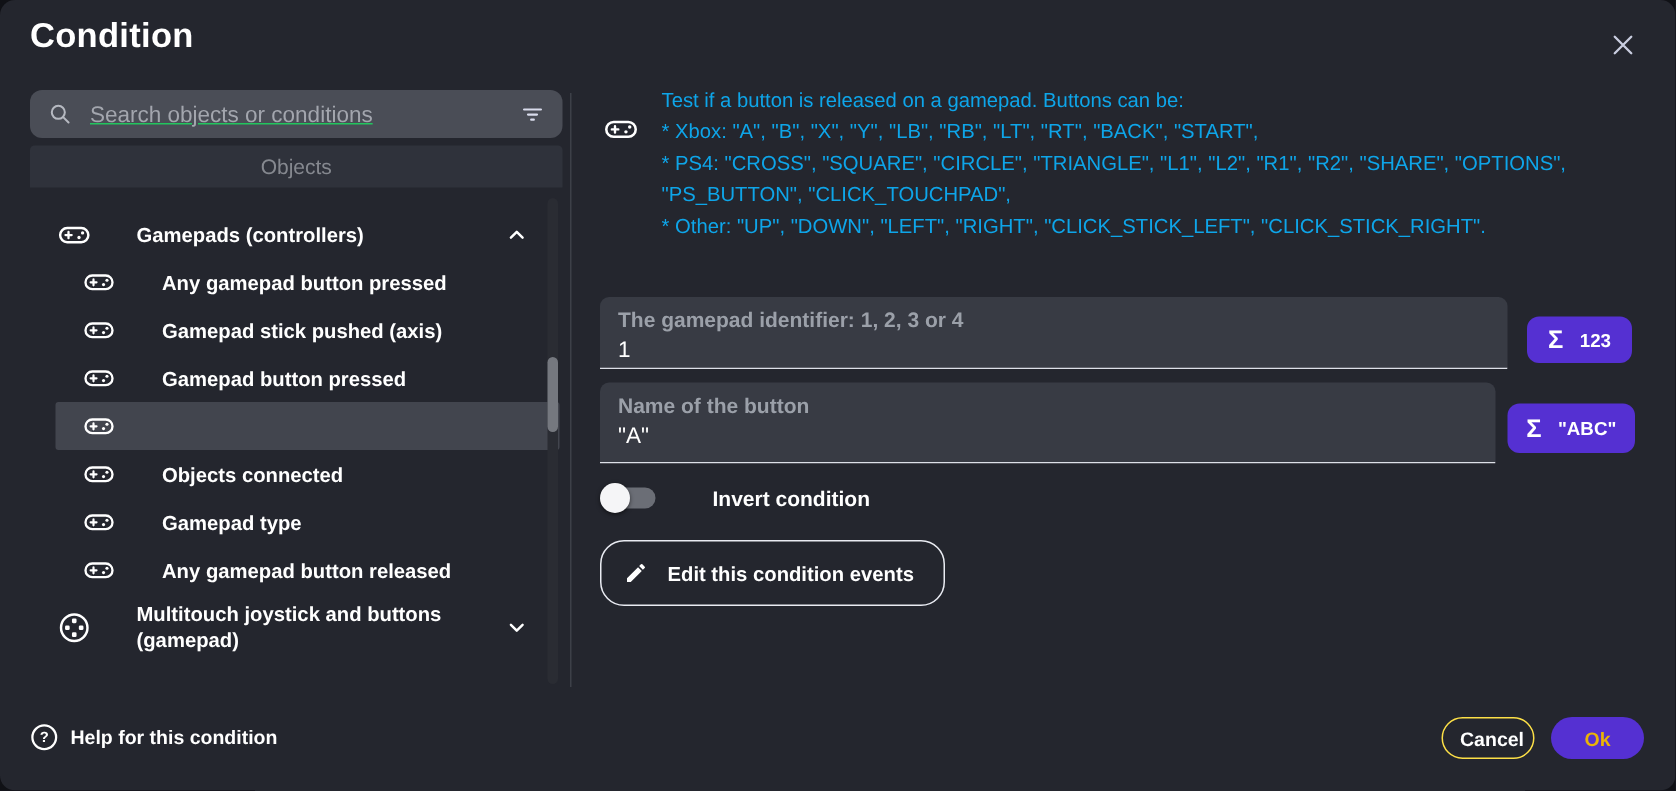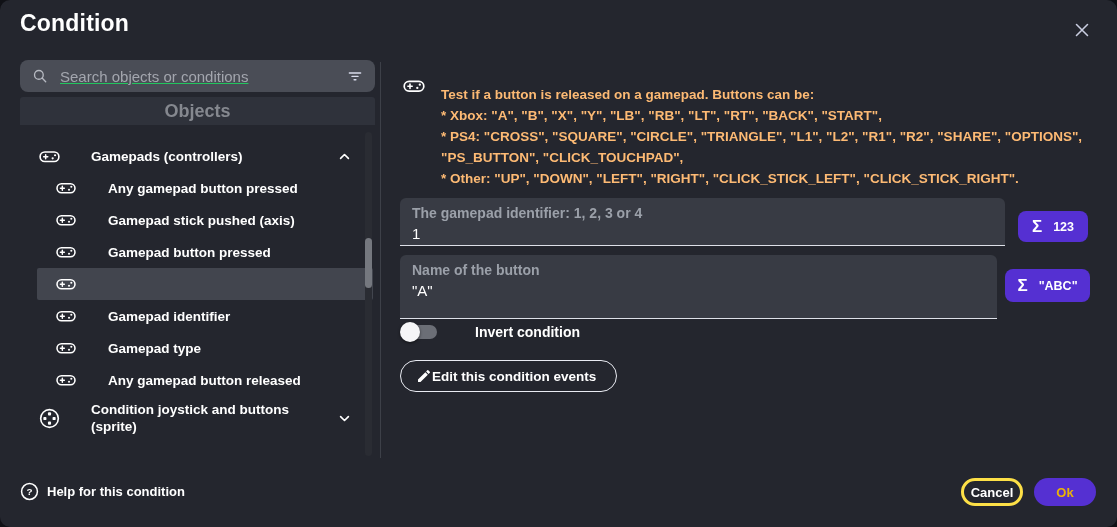--- a/index.html
+++ b/index.html
@@ -23,21 +23,21 @@
     background:#4a4d56; border-radius:8px; display:flex; align-items:center; padding:0 11px; gap:9px; }
   .search-bar input { flex:1; min-width:0; background:transparent; border:none; outline:none;
     color:#22c55e; font-size:15px; font-family:inherit;text-decoration:underline; }
   .search-bar input::placeholder { color:#a3a6ae; }
   .search-glyph { width:18px; height:18px; color:#b6b9c1; flex:none; }
   .filter-glyph { width:18px; height:18px; color:#d9dcec; flex:none; cursor:pointer; }
 
   .tabs { position:absolute; left:20px; top:97px; width:355px; height:28px;
     background:#2f323b; display:flex; border-radius:3px 3px 0 0; }
   .tab { flex:1; display:flex; align-items:center; justify-content:center;
-    font-size:18px; font-weight:700; color:#85888f; position:relative; cursor:pointer; }
+    font-size:14px; font-weight:400; color:#85888f; position:relative; cursor:pointer; }
   .tab.active { color:#fff; }
   .tab.active::after { content:""; position:absolute; left:0; right:0; bottom:-2px; height:2px;
     background:var(--tab-underline,#d6ccf2); }
 
   .conditions-list { position:absolute; left:0; top:130px; width:380px; height:328px; padding-top:10px; overflow:hidden; }
   .list-row { display:flex; align-items:center; margin-left:37px; width:336px; min-height:32px; cursor:pointer; }
   .list-row.selected { background:#42454e; border-radius:2px; }
   .row-icon { flex:none; color:#fff; }
   .list-row.group .row-icon { width:23px; height:23px; margin-left:1px; margin-right:30px; }
   .list-row.item .row-icon { width:22px; height:22px; margin-left:18px; margin-right:31px; }
@@ -45,57 +45,57 @@
   .list-row.group .row-label { width:212px; }
   .chevron { margin-left:auto; margin-right:20px; width:17px; height:17px; flex:none; color:#fff; cursor:pointer; }
   .list-row.group:last-child { min-height:44px; }
 
   .scroll-track { position:absolute; left:365px; top:132px; width:7px; height:324px; background:#2a2c33; border-radius:4px; }
   .scroll-thumb { position:absolute; left:365px; top:238px; width:7px; height:50px; background:#75787f; border-radius:4px; cursor:pointer; }
   .v-divider { position:absolute; left:380px; top:62px; width:1px; height:396px; background:#3d4048; }
 
   
   .desc-icon { position:absolute; left:402px; top:74px; width:24px; height:24px; color:#fff; }
-  .desc-text { position:absolute; left:441px; top:84px; width:660px;
-    font-size:13.5px; font-weight:700; line-height:21px; color:#fdba74; }
+  .desc-text { position:absolute; left:441px; top:56px; width:660px;
+    font-size:13.5px; font-weight:400; line-height:21px; color:#0ea5e9; }
 
   .field { position:absolute; background:#383b44; border-radius:6px 6px 0 0;
     border-bottom:1px solid #dde0e8; padding:7px 12px 0; }
   .field-1 { left:400px; top:198px; width:605px; height:48px; }
-  .field-2 { left:400px; top:255px; width:597px; height:64px; }
+  .field-2 { left:400px; top:255px; width:597px; height:54px; }
   .field-label { font-size:14px; font-weight:600; color:#9ba0a9; }
   .field input { display:block; width:100%; background:transparent; border:none; outline:none;
     color:#fff; font-size:15px; font-family:inherit; margin-top:4px; padding:0; }
 
   .expr-btn { position:absolute; background:var(--accent,#5530d2); color:#fff; border:none; cursor:pointer;
     border-radius:8px; display:flex; align-items:center; justify-content:center; gap:11px; }
   .expr-btn-1 { left:1018px; top:211px; width:70px; height:31px; }
   .expr-btn-2 { left:1005px; top:269px; width:85px; height:33px; }
   .sigma { font-size:17px; font-weight:700; line-height:1; }
   .expr-label { font-size:12.5px; font-weight:700; }
 
   .toggle-row { position:absolute; left:400px; top:320px; height:24px; display:flex; align-items:center;gap:20px; }
   .switch { position:relative; width:37px; height:24px; cursor:pointer; flex:none; }
   .switch-track { position:absolute; left:4px; top:5px; width:33px; height:14px; border-radius:7px; background:#6b6e76; }
   .switch-knob { position:absolute; left:0; top:2px; width:20px; height:20px; border-radius:50%;
     background:#f5f5f7; box-shadow:0 1px 3px rgba(0,0,0,.55); }
   .toggle-label { margin-left:18px; font-size:14px; font-weight:600; }
 
-  .edit-btn { position:absolute; left:400px; top:360px; height:32px; display:inline-flex; align-items:center;
-    padding:0 20px 0 15px; background:transparent; border:1px solid #e9ebf2; border-radius:16px;
+  .edit-btn { position:absolute; left:400px; top:360px; height:44px; display:inline-flex; align-items:center;
+    gap:13px; padding:0 20px 0 15px; background:transparent; border:1px solid #e9ebf2; border-radius:16px;
     color:#fff; font-size:13.5px; font-weight:700; font-family:inherit; cursor:pointer; }
   .pencil-glyph { width:16px; height:16px; color:#fff; }
 
   
   .help-link { position:absolute; left:20px; top:482px; display:flex; align-items:center; gap:8px;
     font-size:13px; font-weight:700; cursor:pointer; }
   .help-glyph { width:19px; height:19px; color:#fff; flex:none; }
   .cancel-btn { position:absolute; left:961px; top:478px; width:62px; height:28px;
-    background:transparent; border:3px solid #fde047; border-radius:14px;
-    color:#fff; font-size:13px; font-weight:700; font-family:inherit; cursor:pointer; }
+    background:transparent; border:1px solid #fde047; border-radius:14px;
+    color:#fff; font-size:13px; font-weight:700; font-family:inherit; cursor:pointer;text-align:right; }
   .ok-btn { position:absolute; left:1034px; top:478px; width:62px; height:28px;
     background:var(--accent,#5530d2); border:none; border-radius:14px;
     color:#eab308; font-size:13px; font-weight:700; font-family:inherit; cursor:pointer; }
 </style>
 </head>
 <body>
 
 <svg width="0" height="0" style="position:absolute" aria-hidden="true">
   <defs>
     <symbol id="gamepad-icon" viewBox="0 0 24 24">
@@ -175,39 +175,39 @@
       </div>
       <div class="list-row item selected">
         <svg class="icon row-icon">
           <use href="#gamepad-icon"></use>
         </svg>
       </div>
       <div class="list-row item">
         <svg class="icon row-icon">
           <use href="#gamepad-icon"></use>
         </svg>
-        <span class="row-label">Gamepad identifier</span>
+        <span class="row-label">Objects connected</span>
       </div>
       <div class="list-row item">
         <svg class="icon row-icon">
           <use href="#gamepad-icon"></use>
         </svg>
         <span class="row-label">Gamepad type</span>
       </div>
       <div class="list-row item">
         <svg class="icon row-icon">
           <use href="#gamepad-icon"></use>
         </svg>
         <span class="row-label">Any gamepad button released</span>
       </div>
       <div class="list-row group">
         <svg class="icon row-icon">
           <use href="#multitouch-icon"></use>
         </svg>
-        <span class="row-label">Condition joystick and buttons (sprite)</span>
+        <span class="row-label">Multitouch joystick and buttons (gamepad)</span>
         <svg class="icon chevron">
           <use href="#chevron-down-icon"></use>
         </svg>
       </div>
     </div>
   <div class="scroll-track"></div>
   <div class="scroll-thumb"></div>
   <div class="v-divider"></div>
 
   <svg class="icon desc-icon">

